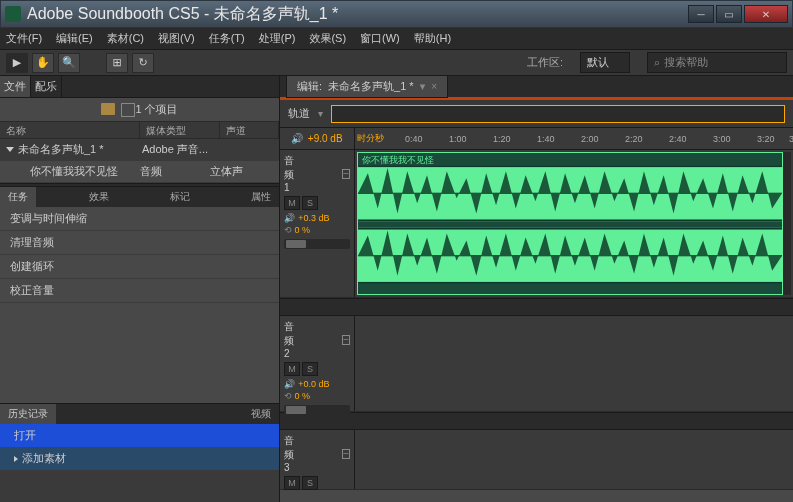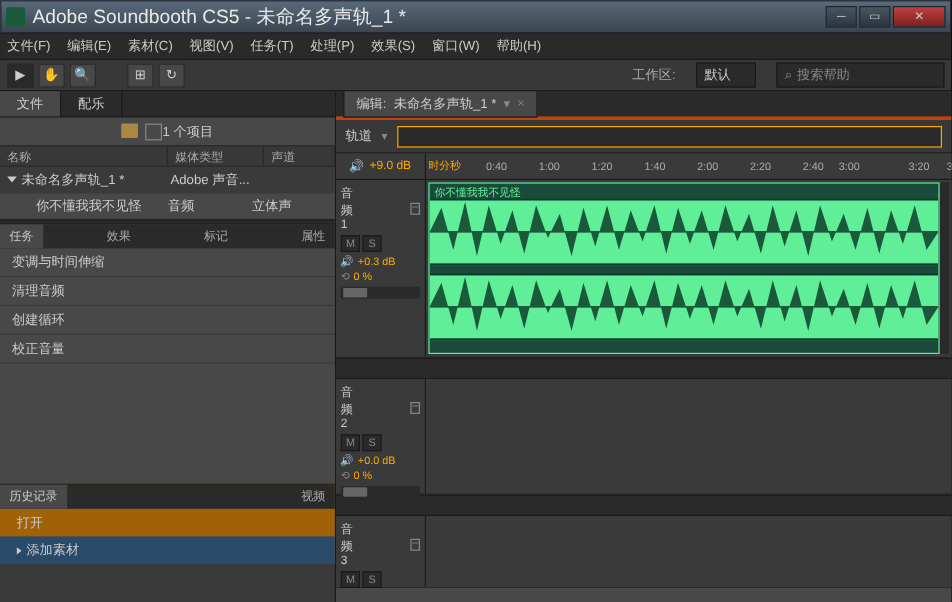--- a/index.html
+++ b/index.html
@@ -17,21 +17,21 @@
 .tool-group { display: flex; align-items: center; gap: 4px; }
 .tool-btn { width: 22px; height: 20px; background: #484848; border: 1px solid #2a2a2a; display: flex; align-items: center; justify-content: center; color: #ccc; font-size: 11px; cursor: pointer; }
 .tool-btn.active { background: #2a2a2a; }
 .workspace-group { display: flex; align-items: center; gap: 17px; }
 .workspace-label { color: #aaa; font-size: 11px; }
 .workspace-dd { background: #2a2a2a; color: #ccc; border: 1px solid #1a1a1a; padding: 2px 20px 2px 6px; font-size: 11px; }
 .search-box { background: #2a2a2a; border: 1px solid #1a1a1a; color: #888; padding: 2px 6px; font-size: 11px; width: 140px; display: flex; align-items: center; gap: 4px; }
 .main { display: flex; height: calc(502px - 28px - 22px - 26px); }
 .left-panel { width: 280px; background: #3a3a3a; display: flex; flex-direction: column; border-right: 1px solid #1a1a1a; }
 .panel-tabs { display: flex; background: #2a2a2a; height: 22px; border-bottom: 1px solid #1a1a1a; }
-.panel-tab { padding: 0 14px; color: #ccc; font-size: 11px; display: flex; align-items: center; cursor: pointer; border-right: 1px solid #1a1a1a; }
+.panel-tab { padding: 0 4px; color: #ccc; font-size: 11px; display: flex; align-items: center; cursor: pointer; border-right: 1px solid #1a1a1a; }
 .panel-tab.active { background: #484848; }
 .panel-body { background: #484848; flex: 1; overflow: hidden; }
 .file-header { display: flex; justify-content: center; padding: 4px 8px; color: #ccc; font-size: 11px; align-items: center; }
 .folder-icon { width: 14px; height: 12px; background: #aa8844; display: inline-block; border-radius: 1px; }
 .new-icon { width: 14px; height: 14px; border: 1px solid #888; display: inline-block; }
 .col-headers { display: flex; background: #383838; height: 18px; color: #aaa; font-size: 10px; border-top: 1px solid #2a2a2a; border-bottom: 1px solid #2a2a2a; }
 .col-h { padding: 2px 6px; border-right: 1px solid #2a2a2a; }
 .col-h.name { width: 140px; }
 .col-h.media { width: 80px; }
 .col-h.ch { flex: 1; }
@@ -41,21 +41,21 @@
 .tri { display: inline-block; width: 0; height: 0; border-top: 4px solid transparent; border-bottom: 4px solid transparent; border-left: 5px solid #ccc; margin-right: 4px; }
 .tri.down { border-left: 4px solid transparent; border-right: 4px solid transparent; border-top: 5px solid #ccc; border-bottom: none; }
 .scroll-h { height: 14px; background: #2a2a2a; border-top: 1px solid #1a1a1a; position: relative; }
 .tasks-section { background: #484848; border-top: 1px solid #1a1a1a; }
 .task-tabs { display: flex; background: #2a2a2a; height: 20px; justify-content: space-between; }
 .task-tab { padding: 0 8px; color: #aaa; font-size: 10px; display: flex; align-items: center; cursor: pointer; }
 .task-tab.active { background: #484848; color: #ccc; }
 .task-list { padding: 0; }
 .task-item { padding: 4px 10px; color: #ccc; font-size: 11px; border-bottom: 1px solid #3a3a3a; cursor: pointer; }
 .task-spacer { height: 100px; background: #484848; }
-.history-section { background: #a16207; border-top: 1px solid #1a1a1a; }
+.history-section { background: #1d4ed8; border-top: 1px solid #1a1a1a; }
 .history-item { padding: 4px 14px; color: #ccc; font-size: 11px; cursor: pointer; }
 .history-item.active { background: #2a4a6a; }
 .history-item .tri-r { display: inline-block; margin-right: 4px; width: 0; height: 0; border-top: 3px solid transparent; border-bottom: 3px solid transparent; border-left: 4px solid #ccc; }
 .right-panel { flex: 1; background: #3a3a3a; display: flex; flex-direction: column; }
 .edit-tabs { height: 24px; background: #2a2a2a; display: flex; align-items: center; padding-left: 6px; border-bottom: 3px solid #c2410c; }
 .edit-tab { background: #484848; padding: 3px 10px; color: #ccc; font-size: 11px; display: flex; align-items: center; gap: 6px; border: 1px solid #1a1a1a; }
 .close-x { color: #888; cursor: pointer; font-size: 10px; }
 .track-ctrl-row { height: 28px; background: #383838; display: flex; align-items: center; padding: 0 8px; gap: 8px; border-bottom: 1px solid #1a1a1a; }
 .track-label { color: #ccc; font-size: 11px; }
 .timeline-box { flex: 1; height: 18px; background: #2a2a2a; border: 1px solid #ffaa00; }
@@ -210,21 +210,21 @@
         </div>
         <div class="ruler-ticks">
           <span class="tick-label" style="left:2px;color:#ffaa00">时分秒</span>
           <span class="tick-label" style="left:50px">0:40</span>
           <span class="tick-label" style="left:94px">1:00</span>
           <span class="tick-label" style="left:138px">1:20</span>
           <span class="tick-label" style="left:182px">1:40</span>
           <span class="tick-label" style="left:226px">2:00</span>
           <span class="tick-label" style="left:270px">2:20</span>
           <span class="tick-label" style="left:314px">2:40</span>
-          <span class="tick-label" style="left:344px">3:00</span>
+          <span class="tick-label" style="left:358px">3:00</span>
           <span class="tick-label" style="left:402px">3:20</span>
           <span class="tick-label" style="left:434px">3:40</span>
         </div>
       </div>
 
       <div class="track-row t1">
         <div class="track-head">
           <div class="track-name-row">
             <span>音频 1</span>
             <span class="minus-box">−</span>

